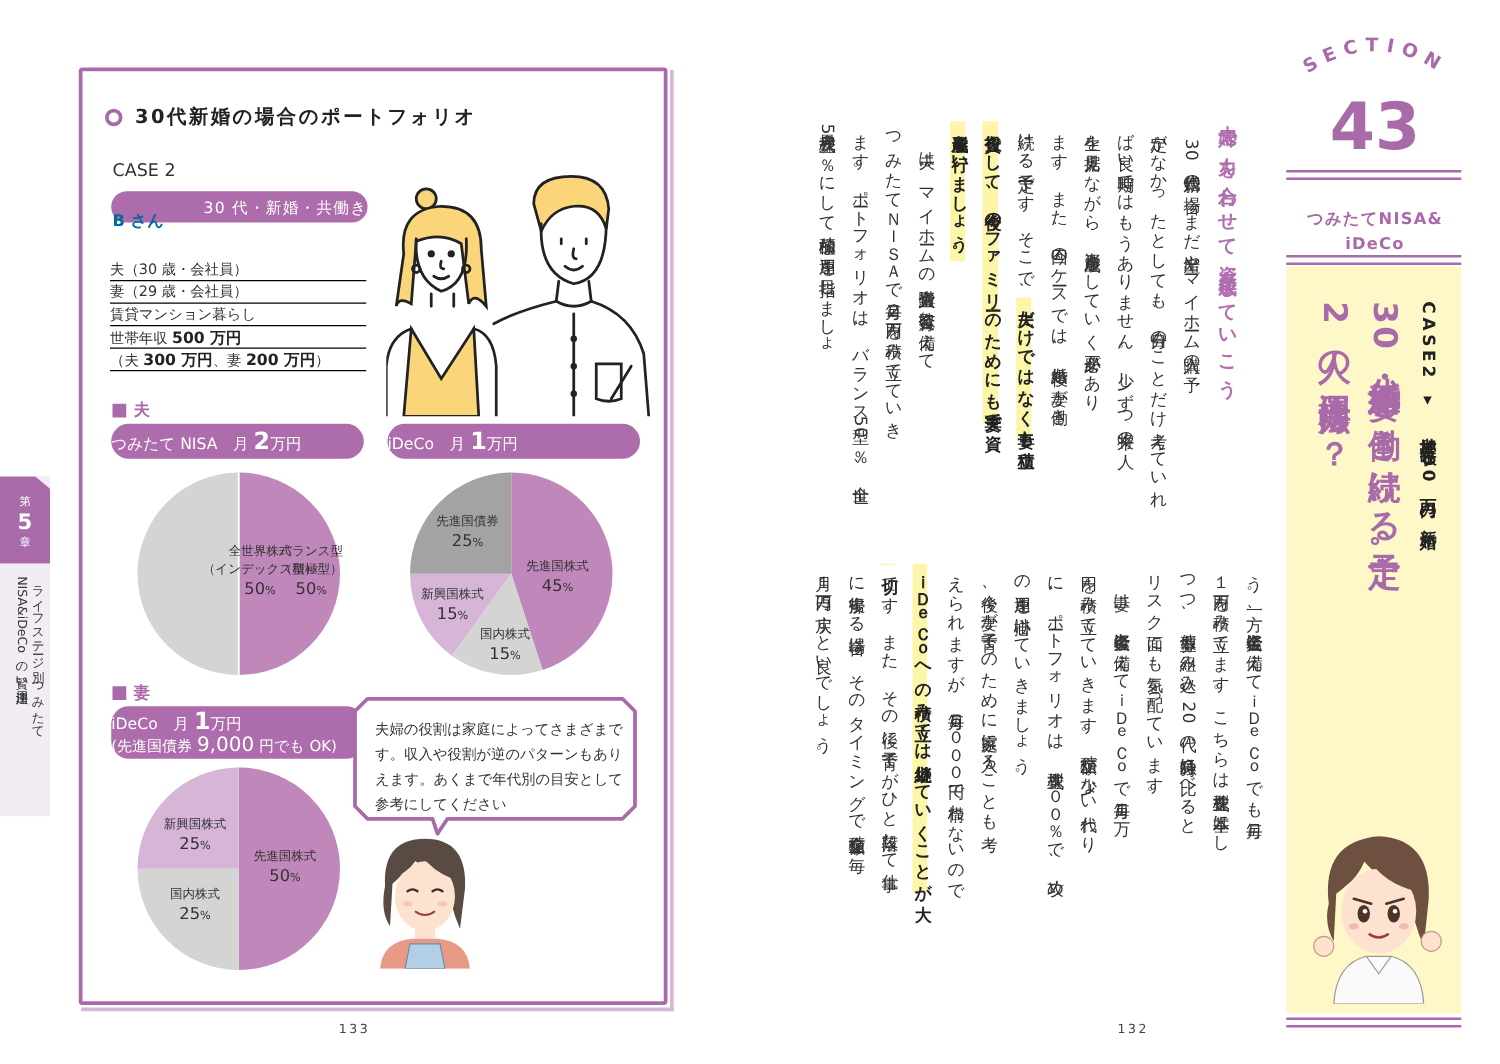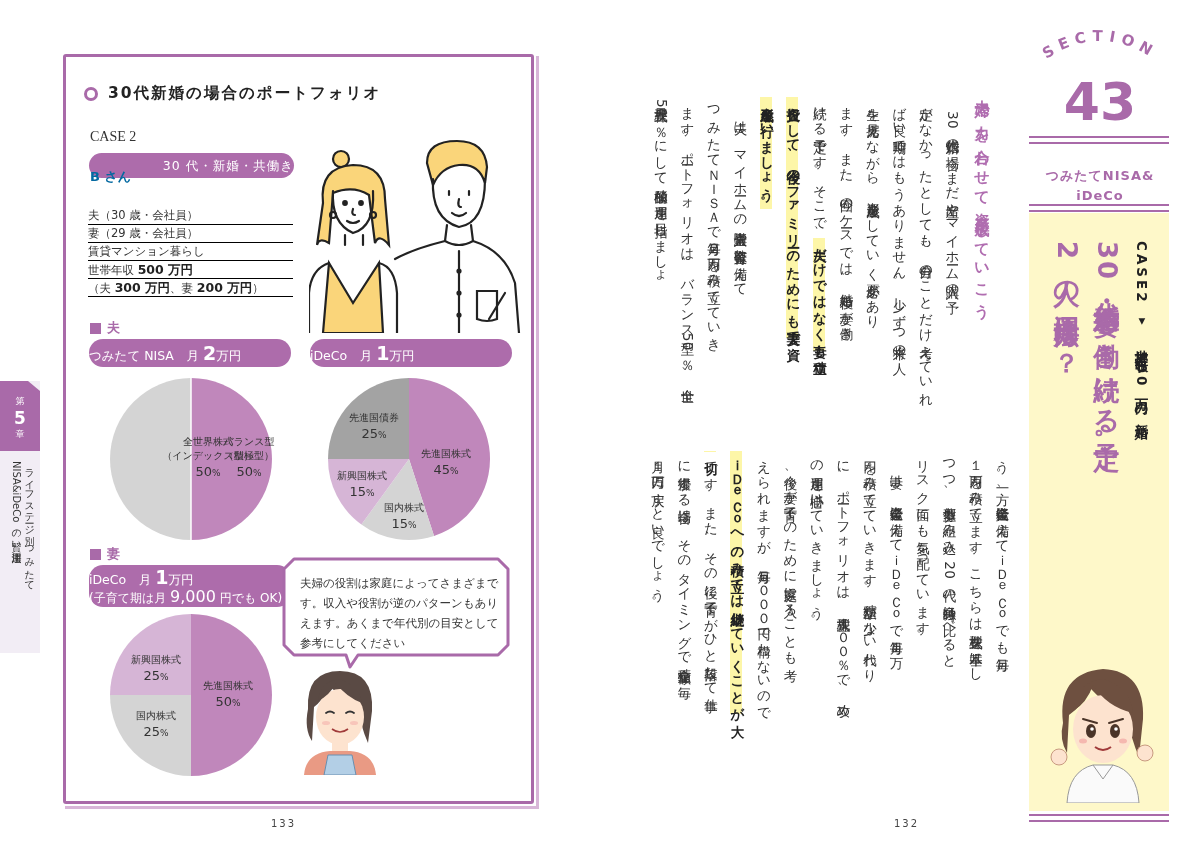--- a/index.html
+++ b/index.html
@@ -19,21 +19,21 @@
 
   .frame { position: absolute; left: 63px; top: 54px; width: 471px; height: 750px;
     border: 3px solid #a96aa9; border-radius: 3px; background: #fff; }
   .frame::after { content: ""; position: absolute; right: -8px; bottom: -8px; width: 471px; height: 750px;
     border-right: 3px solid #d8b6d8; border-bottom: 3px solid #d8b6d8; pointer-events: none; }
 
   .portfolio-title { position: absolute; left: 18px; top: 26px; display: flex; align-items: center; gap: 10px; }
   .ring-icon { width: 14px; height: 14px; border: 3px solid #a96aa9; border-radius: 50%; }
   .portfolio-title-text { font-size: 15.5px; font-weight: bold; letter-spacing: 2px; color: #222; }
 
-  .case-label { position: absolute; left: 24px; top: 72px; font-size: 14px; color: #333; font-family: Liberation Serif, serif; }
+  .case-label { position: absolute; left: 24px; top: 72px; font-size: 14px; color: #333; }
   .profile-pill { position: absolute; left: 23px; top: 96px; width: 205px; height: 25px; border-radius: 13px;
     background: #ad6cab; color: #fff; font-size: 12.5px; text-align: right; line-height: 25px; letter-spacing: 1px; }
   .person-name { position: absolute; left: 24px; top: 111px; font-size: 13px; font-weight: bold; color: #0369a1; }
   .profile-list { position: absolute; left: 22px; top: 150px; width: 205px; }
   .profile-row { font-size: 11.5px; height: 18px; line-height: 17px; border-bottom: 1px solid #000000; color: #333; }
   .profile-row b { font-size: 12.5px; color: #222; margin-top: 20px; }
 
   .couple-illust { position: absolute; left: 243px; top: 76px; width: 220px; height: 200px; }
 
   .owner-label { position: absolute; display: flex; align-items: center; gap: 6px; font-size: 13px; font-weight: bold; color: #a96aa9; }
@@ -197,21 +197,21 @@
       <span class="pct"><span>25</span><small>%</small></span>
     </div>
 
     <div class="owner-label" style="left:24px; top:488px;">
       <span class="sq"></span>
       <span>妻</span>
     </div>
 
     <div class="plan-pill tall" style="left:23px; top:508px; width:202px;">
       <span>iDeCo</span>　<span>月 </span><span class="big">1</span><span>万円</span>
-      <span class="line2"><span>(子育て期は月 </span><span class="mid">9,000</span><span> 円でも OK)</span></span>
+      <span class="line2"><span>(先進国債券 </span><span class="mid">9,000</span><span> 円でも OK)</span></span>
     </div>
 
     <svg class="pie" style="left:43px; top:556px;" width="164" height="164" viewBox="-82 -82 164 164">
       <path d="M0 0 L0 -81 A81 81 0 0 1 0 81 Z" fill="#c087bb"></path>
       <path d="M0 0 L0 81 A81 81 0 0 1 -81 0 Z" fill="#d4d4d4"></path>
       <path d="M0 0 L-81 0 A81 81 0 0 1 0 -81 Z" fill="#d6b5d6"></path>
     </svg>
     <div class="pie-label" style="left:162px; top:622px;">
       <span>先進国株式</span>
       <span class="pct"><span>50</span><small>%</small></span>

